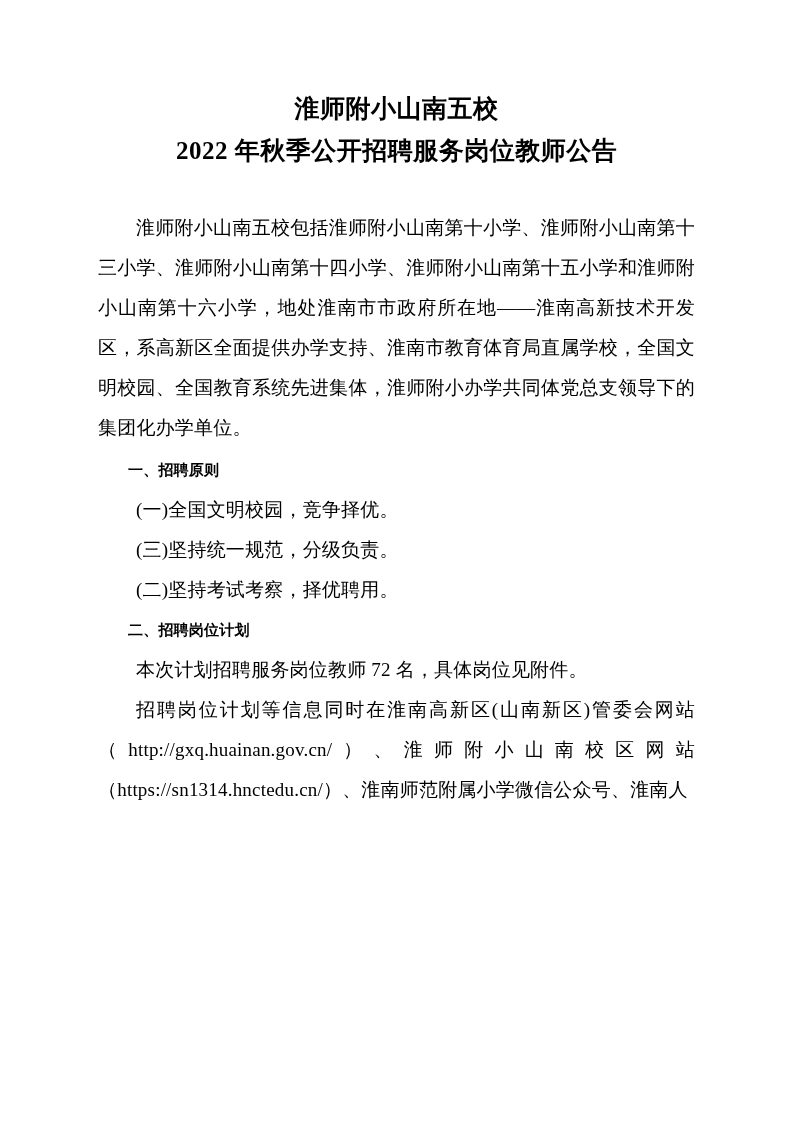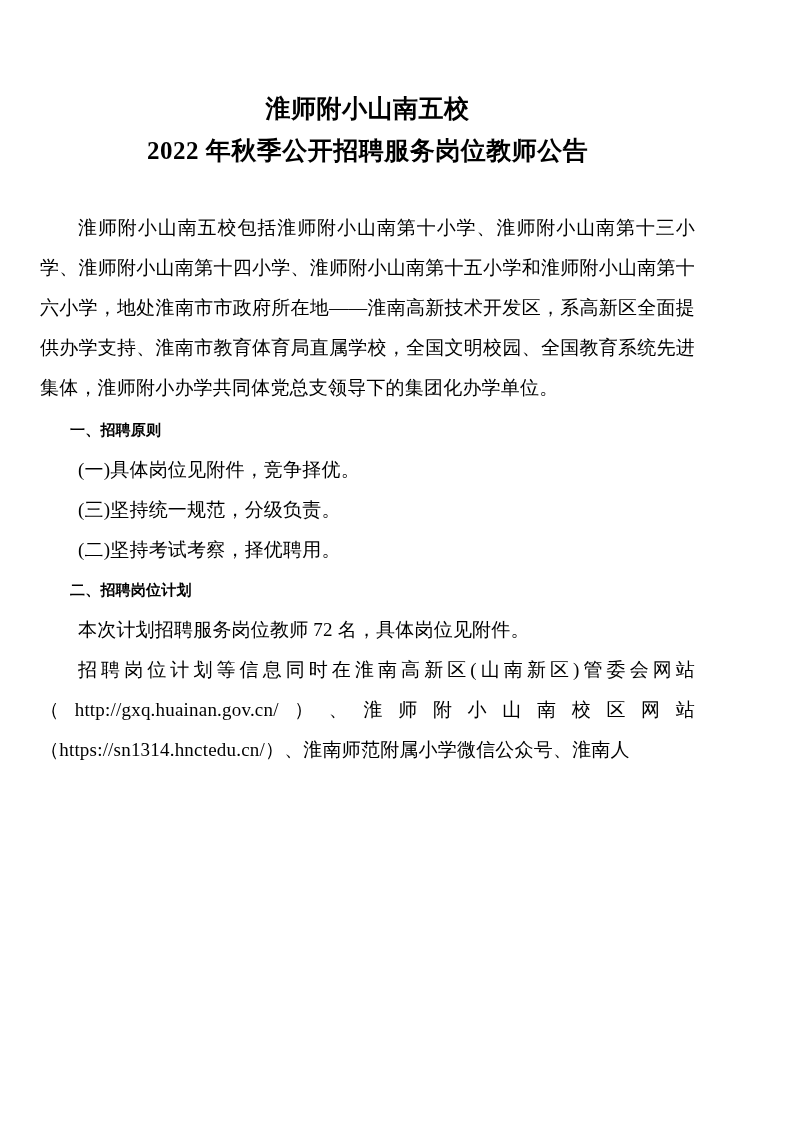--- a/index.html
+++ b/index.html
@@ -12,21 +12,21 @@
     height: 1121px;
     font-family: "Liberation Serif", "DejaVu Serif", serif;
     color: #000000;
     overflow: hidden;
   }
   .page {
     position: relative;
     width: 793px;
     height: 1121px;
     box-sizing: border-box;
-    padding: 88px 98px 60px 40px;
+    padding: 88px 98px 60px 98px;
     background: #ffffff;
   }
   .doc-title {
     text-align: center;
     font-weight: bold;
     font-size: 25px;
     line-height: 42px;
     letter-spacing: 0.5px;
     margin: 0 0 4px 0;
   }
@@ -73,21 +73,21 @@
     <span class="line1">淮师附小山南五校</span>
     <span class="line2">2022 年秋季公开招聘服务岗位教师公告</span>
   </div>
 
   <div class="body-block">
 
     <p class="para">淮师附小山南五校包括淮师附小山南第十小学、淮师附小山南第十三小学、淮师附小山南第十四小学、淮师附小山南第十五小学和淮师附小山南第十六小学，地处淮南市市政府所在地——淮南高新技术开发区，系高新区全面提供办学支持、淮南市教育体育局直属学校，全国文明校园、全国教育系统先进集体，淮师附小办学共同体党总支领导下的集团化办学单位。</p>
 
 
     <p class="heading">一、招聘原则</p>
-    <p class="item">(一)具体岗位见附件，竞争择优。</p>
+    <p class="item">(一)全国文明校园，竞争择优。</p>
     <p class="item">(三)坚持统一规范，分级负责。</p>
     <p class="item">(二)坚持考试考察，择优聘用。</p>
 
     <p class="heading">二、招聘岗位计划</p>
     <p class="item">本次计划招聘服务岗位教师 72 名，具体岗位见附件。</p>
 
     <p class="para">招聘岗位计划等信息同时在淮南高新区(山南新区)管委会网站（http://gxq.huainan.gov.cn/）、淮师附小山南校区网站（https://sn1314.hnctedu.cn/）、淮南师范附属小学微信公众号、淮南人</p>
 
   </div>
 

